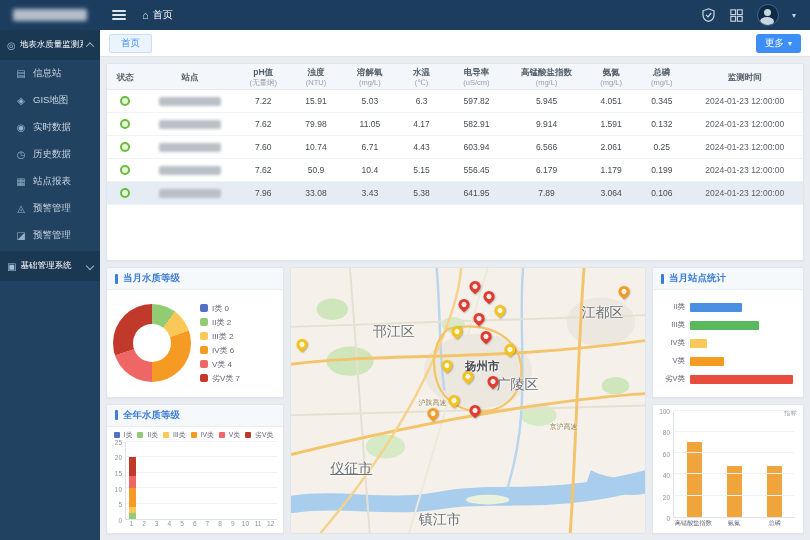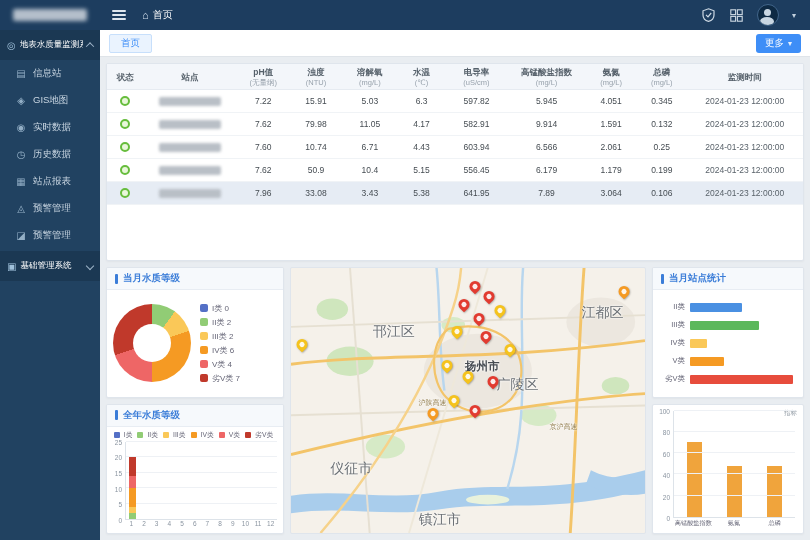--- a/index.html
+++ b/index.html
@@ -494,21 +494,21 @@
           <path d="M0,190 C90,168 180,150 250,140 C300,133 330,130 360,128" stroke="#f3c469" stroke-width="3" fill="none"></path>
           <path d="M298,0 C292,80 290,180 284,270" stroke="#f3c469" stroke-width="3" fill="none"></path>
           <path d="M30,270 C90,200 140,120 165,40 C170,25 172,12 173,0" stroke="#f6d28a" stroke-width="2.5" fill="none"></path>
 
           <path d="M160,62 C200,52 238,72 234,110 C230,148 184,158 158,132 C142,116 140,78 160,62 Z" stroke="#f3c469" stroke-width="2.2" fill="none"></path>
         </svg>
       <span class="map-label big" style="left: 54%; top: 37%;">扬州市</span>
           <span class="map-label" style="left: 29%; top: 24%;">邗江区</span>
           <span class="map-label" style="left: 88%; top: 17%;">江都区</span>
           <span class="map-label" style="left: 64%; top: 44%; text-align: right;">广陵区</span>
-          <span class="map-label" style="left: 17%; top: 76%;">仪征市</span>
+          <span class="map-label" style="left: 17%; top: 76%; text-decoration: underline;">仪征市</span>
           <span class="map-label" style="left: 42%; top: 95%;">镇江市</span>
           <span class="map-label road" style="left: 40%; top: 51%;">沪陕高速</span>
           <span class="map-label road" style="left: 77%; top: 60%;">京沪高速</span>
           <div class="pin" style="left: 52%; top: 9%; background: rgb(226, 59, 48);"></div>
           <div class="pin" style="left: 56%; top: 13%; background: rgb(226, 59, 48);"></div>
           <div class="pin" style="left: 49%; top: 16%; background: rgb(226, 59, 48);"></div>
           <div class="pin" style="left: 59%; top: 18%; background: rgb(245, 195, 29);"></div>
           <div class="pin" style="left: 53%; top: 21%; background: rgb(226, 59, 48);"></div>
           <div class="pin" style="left: 47%; top: 26%; background: rgb(245, 195, 29);"></div>
           <div class="pin" style="left: 55%; top: 28%; background: rgb(226, 59, 48);"></div>

